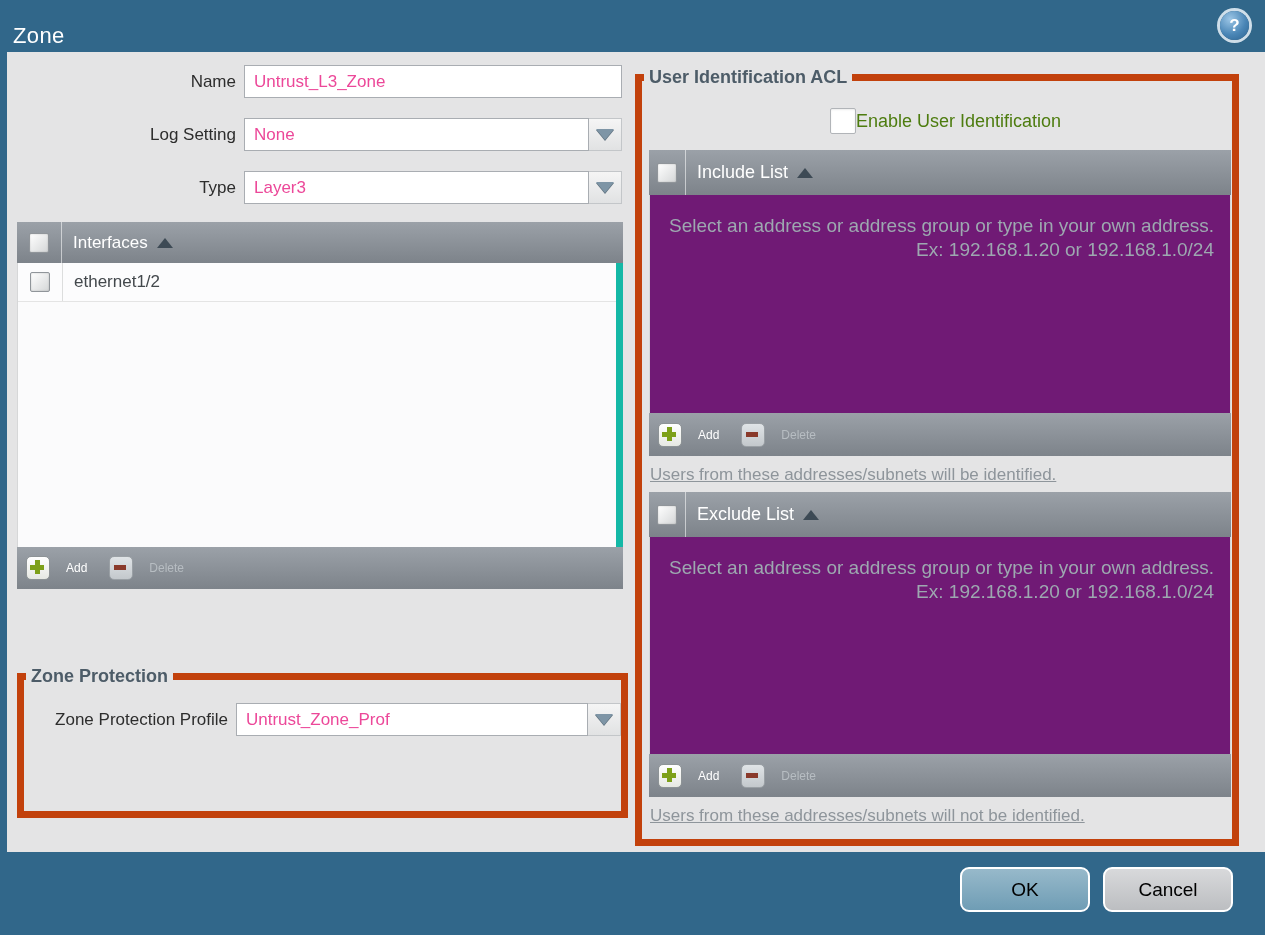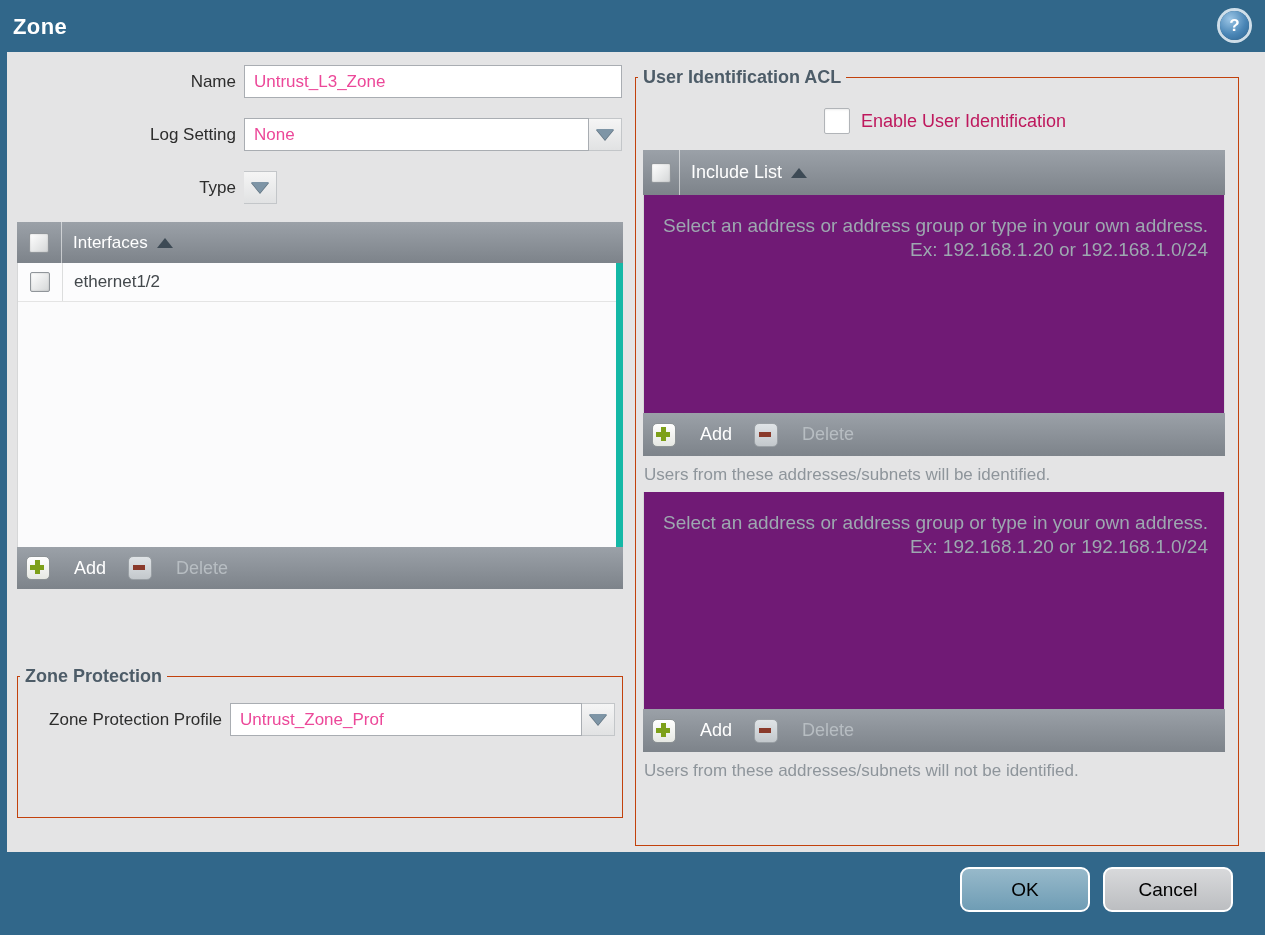--- a/index.html
+++ b/index.html
@@ -4,22 +4,22 @@
 <style>
   html,body{margin:0;padding:0;}
   body{
     width:1265px;height:935px;overflow:hidden;position:relative;
     background:#31678a;
     font-family:"Liberation Sans", sans-serif;
     -webkit-font-smoothing:antialiased;
   }
   
   .title{
-    position:absolute;left:13px;top:14px;color:#ffffff;
-    font-size:22px;font-weight:700;letter-spacing:.4px;
+    position:absolute;left:13px;top:23px;color:#ffffff;
+    font-size:22px;font-weight:400;letter-spacing:.4px;
   }
   .help{
     position:absolute;right:16px;top:11px;width:29px;height:29px;border-radius:50%;
     background:radial-gradient(circle at 35% 28%, #9cc6e6 0%, #4a86b6 55%, #2a618f 100%);
     box-shadow:0 0 0 3px rgba(235,245,252,.85), 0 1px 3px rgba(0,0,0,.35);
     color:#fff;font-weight:bold;font-size:17px;line-height:29px;text-align:center;
     cursor:pointer;
   }
   
   .dialog{
@@ -65,44 +65,44 @@
   .tri-up{
     width:0;height:0;border-left:8px solid transparent;border-right:8px solid transparent;
     border-bottom:10px solid #3d4a55;
   }
   .tbody{background:#fbfbfc;border-left:1px solid #d6d7d8;border-right:7px solid #14b8a6;box-sizing:border-box;}
   .trow{height:38px;display:flex;align-items:center;border-bottom:1px solid #e4e4e4;
     background:#fcfcfd;font-size:17px;color:#43484c;}
   .trow .checkcell{border-right:1px solid #dcdddd;}
   .rowlabel{padding-left:11px;}
   .tfoot{height:42px;display:flex;align-items:center;padding-left:9px;gap:22px;}
-  .abtn{display:flex;align-items:center;gap:24px;font-size:18px;color:#ffffff;cursor:pointer;}
+  .abtn{display:flex;align-items:center;gap:16px;font-size:12px;color:#ffffff;cursor:pointer;}
   .abtn.disabled{color:#b7bdc2;cursor:default;}
   .icon-plus,.icon-minus{width:22px;height:22px;border-radius:5px;position:relative;flex:none;}
   .icon-plus{background:linear-gradient(#ffffff,#e6e8e3);border:1px solid #8d9396;}
   .icon-plus::before{content:"";position:absolute;left:3px;top:8px;width:14px;height:5px;background:#7da019;}
   .icon-plus::after{content:"";position:absolute;left:8px;top:3px;width:5px;height:14px;background:#7da019;}
   .icon-minus{background:linear-gradient(#e0e4e7,#c3c8cc);border:1px solid #9aa0a5;}
   .icon-minus::before{content:"";position:absolute;left:4px;top:8px;width:12px;height:5px;background:#8a3a2b;}
   
-  fieldset{border:1px solid #c2410c;padding:0;margin:0;box-sizing:border-box;}
+  fieldset{border:7px solid #c2410c;padding:0;margin:0;box-sizing:border-box;}
   legend{font-size:18px;font-weight:bold;color:#4d5c68;padding:0 5px;margin-left:2px;}
   .zp-fieldset{position:absolute;left:10px;top:614px;width:606px;height:152px;background:transparent;}
   .zp-row{display:flex;align-items:center;margin:16px 0 0 8px;}
   .zp-label{width:196px;text-align:right;font-size:17px;color:#2d2d2d;flex:none;}
   .zp-check-row{display:flex;align-items:center;gap:11px;margin:15px 0 0 236px;font-size:18px;color:#1d1d1d;}
   .ui-fieldset{position:absolute;left:628px;top:15px;width:604px;height:779px;}
-  .enable-row{display:flex;align-items:center;gap:11px;margin:20px 0 0 188px;font-size:18px;color:#be185d;text-align:right;}
+  .enable-row{display:flex;align-items:center;margin:20px 0 0 188px;font-size:18px;color:#4d7c0f;text-align:right;}
   .list-panel{margin:0 0 0 7px;width:582px;text-align:right;}
   .list-head{height:45px;display:flex;align-items:center;color:#fff;font-size:18px;}
   .list-head .checkcell{width:36px;}
   .list-body{height:218px;background:#701a75;border-left:1px solid #d6d7d8;border-right:1px solid #d6d7d8;box-sizing:border-box;}
   .placeholder{padding:19px 16px 0 16px;font-size:19px;line-height:1.28;color:#9da8b0;}
   .list-foot{height:43px;display:flex;align-items:center;padding-left:9px;gap:22px;}
-  .caption{margin:9px 0 7px 8px;font-size:17px;color:#8e959b;}
+  .caption{margin:9px 0 7px 8px;font-size:17px;color:#8e959b;text-decoration:underline;}
   .mt-include{margin-top:16px;}
   .mt-exclude{margin-top:1px;}
   
   .btn{
     position:absolute;top:867px;width:130px;height:45px;border-radius:9px;
     border:2px solid #ffffff;font-family:"Liberation Sans",sans-serif;
     font-size:19px;color:#000;cursor:pointer;
   }
   .btn-ok{left:960px;background:linear-gradient(#97b9ca,#6f9db5);}
   .btn-cancel{left:1103px;background:linear-gradient(#d8d9db,#bcbec1);}
@@ -126,20 +126,21 @@
     <div class="fgap"></div>
     <input class="tbox" style="width: 345px;" value="None">
     <div class="combo-btn">
       <span class="tri-down"></span>
     </div>
   </div>
 
   <div class="frow" style="top:119px;">
     <div class="flabel">Type</div>
     <div class="fgap"></div>
+    <input class="tbox" style="width: 345px;" value="Layer3">
     <div class="combo-btn">
       <span class="tri-down"></span>
     </div>
   </div>
 
   <div style="position:absolute;left:10px;top:170px;width:606px;">
     <div class="thead gradbar">
       <div class="checkcell">
         <span class="cb"></span>
       </div>
@@ -208,20 +209,29 @@
         </div>
         <div class="abtn disabled">
           <span class="icon-minus"></span>
           <span>Delete</span>
         </div>
       </div>
     </div>
     <div class="caption">Users from these addresses/subnets will be identified.</div>
 
     <div class="list-panel mt-exclude">
+      <div class="list-head gradbar">
+        <div class="checkcell">
+          <span class="cb"></span>
+        </div>
+        <div class="hlabel">
+          <span>Exclude List</span>
+          <span class="tri-up"></span>
+        </div>
+      </div>
       <div class="list-body" style="height:217px;">
         <div class="placeholder">Select an address or address group or type in your own address. Ex: 192.168.1.20 or 192.168.1.0/24</div>
       </div>
       <div class="list-foot gradbar">
         <div class="abtn">
           <span class="icon-plus"></span>
           <span>Add</span>
         </div>
         <div class="abtn disabled">
           <span class="icon-minus"></span>

